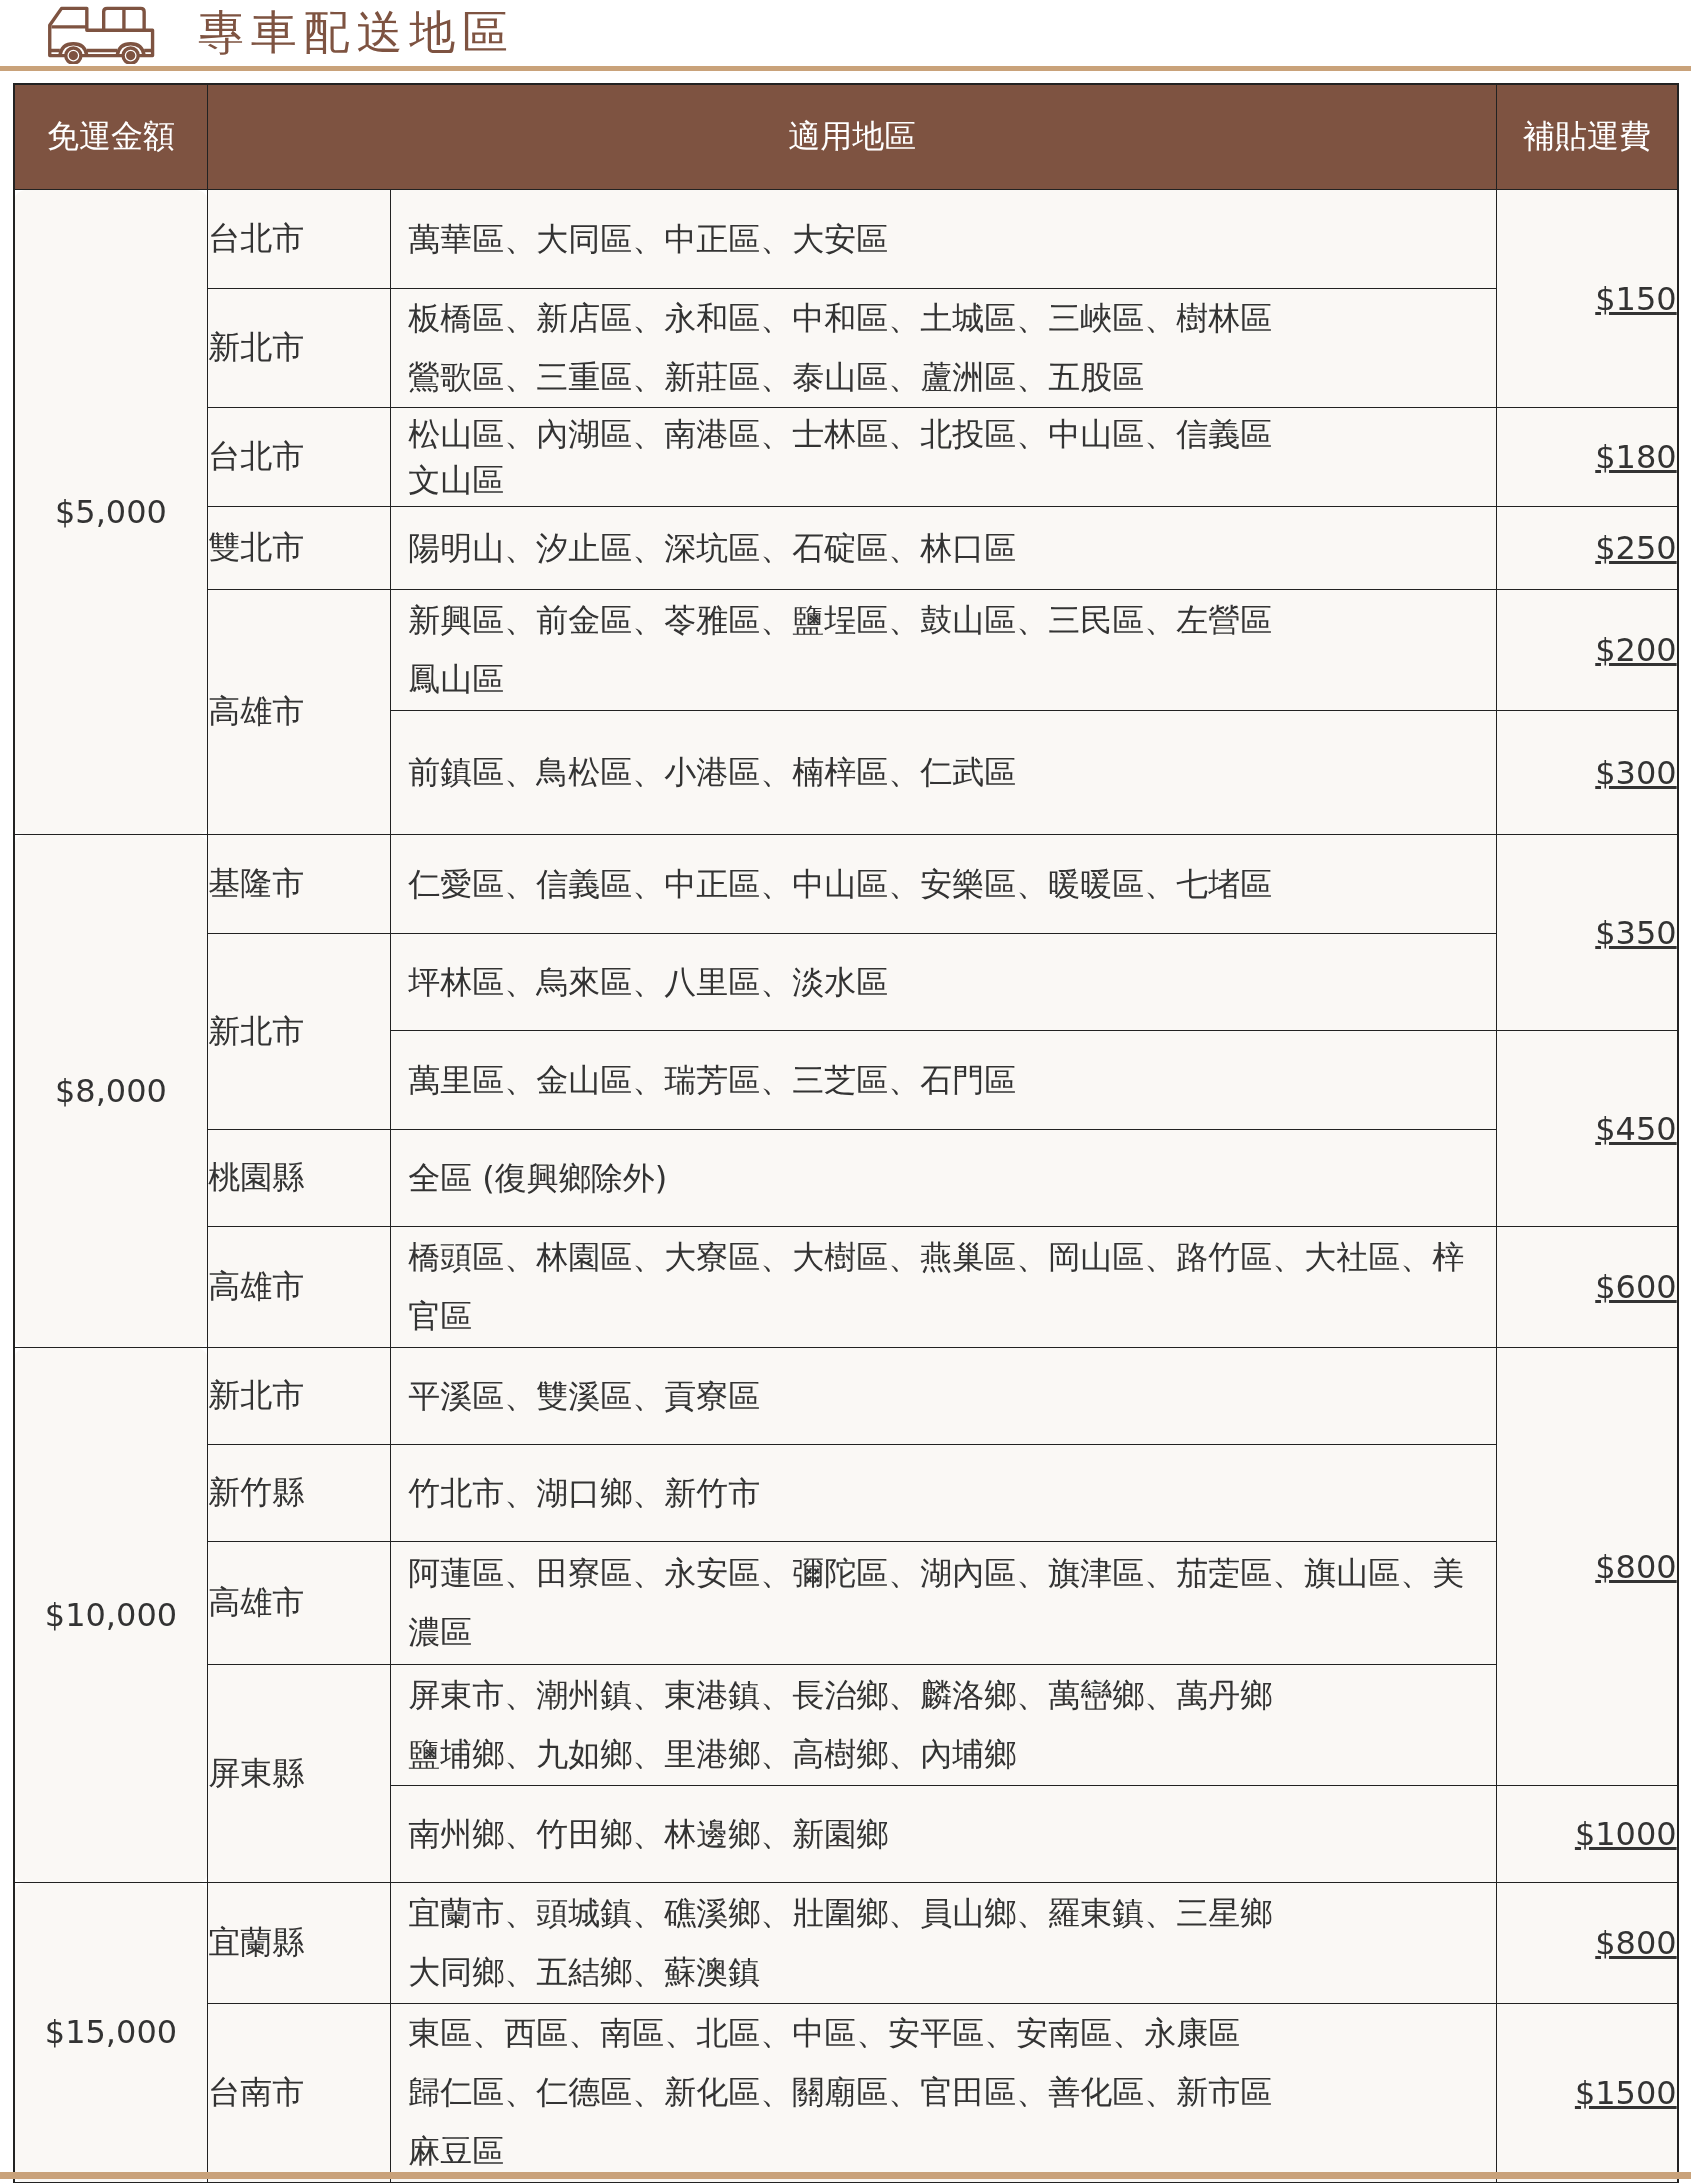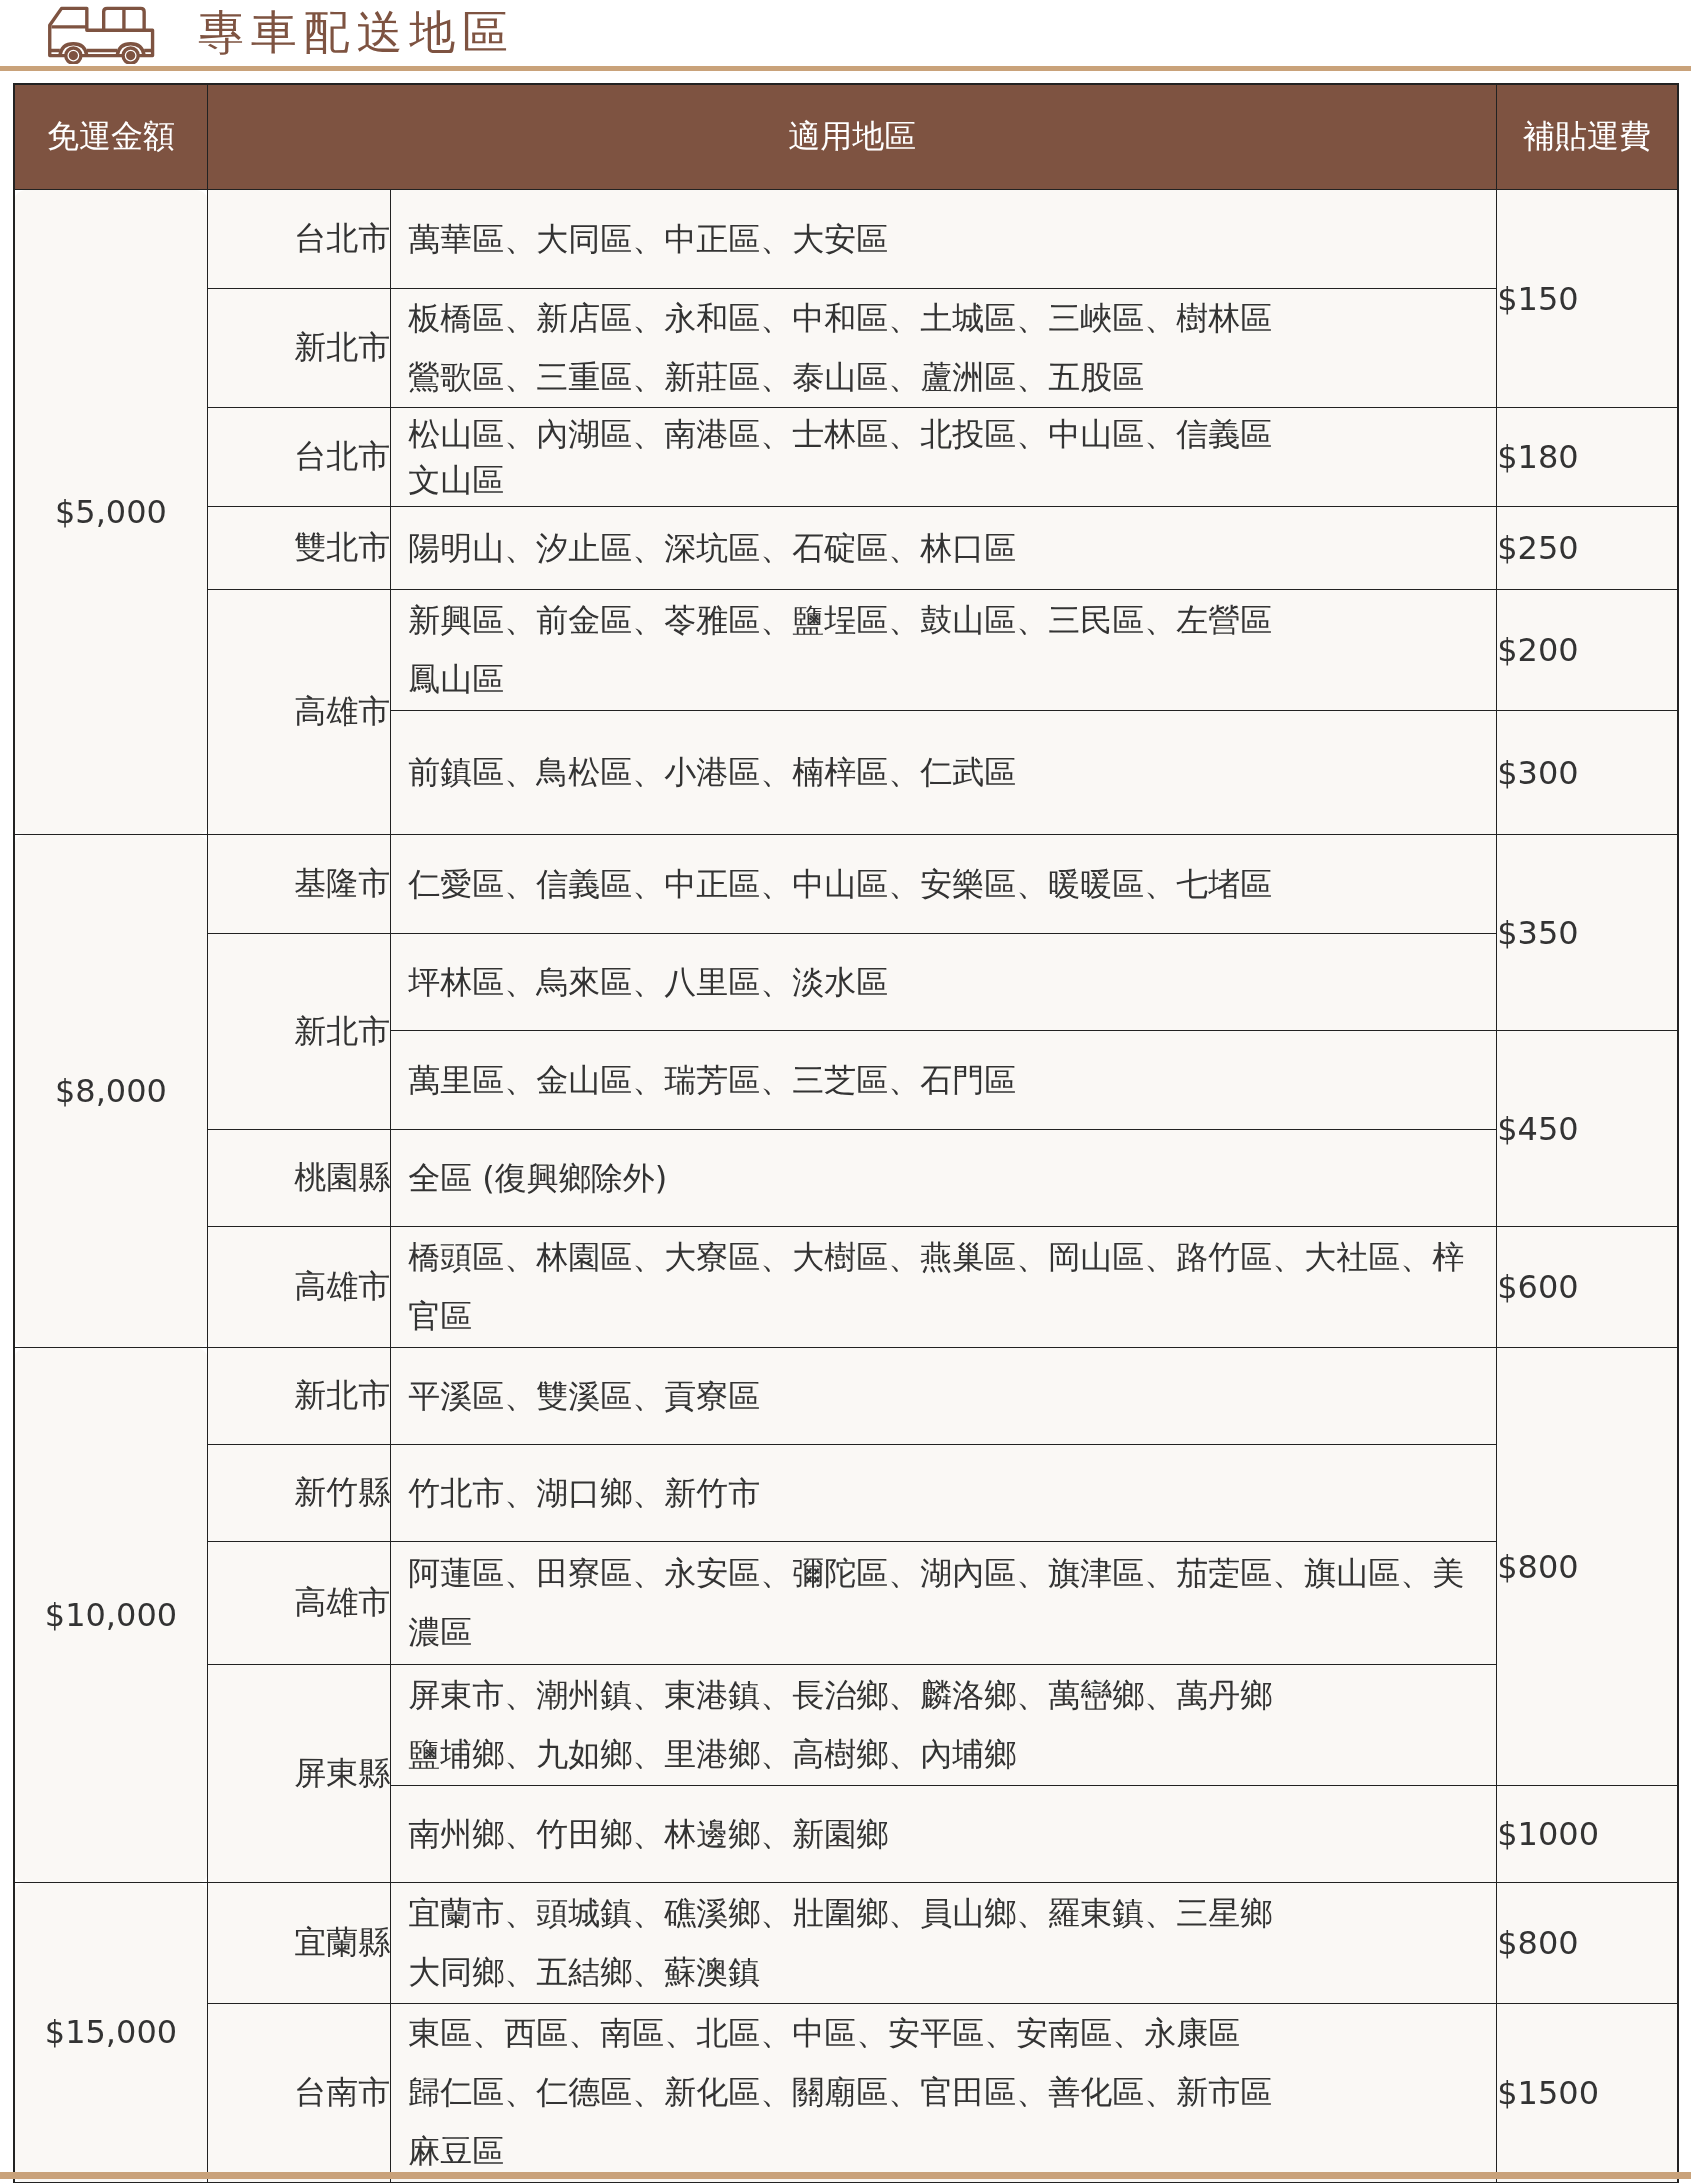--- a/index.html
+++ b/index.html
@@ -5,23 +5,23 @@
   html,body{margin:0;padding:0;background:#ffffff;}
   body{width:1692px;height:2183px;position:relative;overflow:hidden;font-family:"DejaVu Sans","Liberation Sans",sans-serif;}
   .titlebar{position:absolute;left:0;top:0;width:1534px;height:68px;}
   .truck{position:absolute;left:46px;top:5px;width:112px;height:59px;}
   .title{position:absolute;left:198px;top:3.4px;font-size:46px;line-height:59px;color:#7e5341;letter-spacing:6.8px;}
   .rule{position:absolute;left:0;width:1692px;height:5px;background:#c9a27a;}
   table.ship{position:absolute;left:12.7px;top:83px;width:1663px;border-collapse:collapse;table-layout:fixed;border:2.5px solid #222;}
   table.ship th{background:#7e5341;color:#ffffff;font-weight:normal;font-size:32px;height:96px;border:1.7px solid #222;padding:4px;text-align:center;}
   table.ship td{background:#faf8f5;border:1.7px solid #222;color:#333333;font-size:32px;padding:0;vertical-align:middle;}
   td.amt{text-align:center;font-size:34px;border-radius:12px;}
-  td.city{text-align:right;}
+  td.city{text-align:left;}
   td.areas{padding:0 12px 0 17px !important;line-height:59px;}
-  td.fee{text-align:left;font-size:34px;}
+  td.fee{text-align:right;font-size:34px;text-decoration:underline;}
 </style>
 </head>
 <body>
 
 <div class="titlebar">
   <svg class="truck" viewBox="0 0 132 70" fill="none" stroke="#7e5341" stroke-width="4" stroke-linejoin="round">
     <path d="M4 60 V24 L18 4 H48 V30 H126 V60 Z"></path>
     <path d="M6 26 H48"></path>
     <path d="M68 30 V8 Q68 4 72 4 H112 Q116 4 116 8 V30"></path>
     <path d="M92 4 V30"></path>

